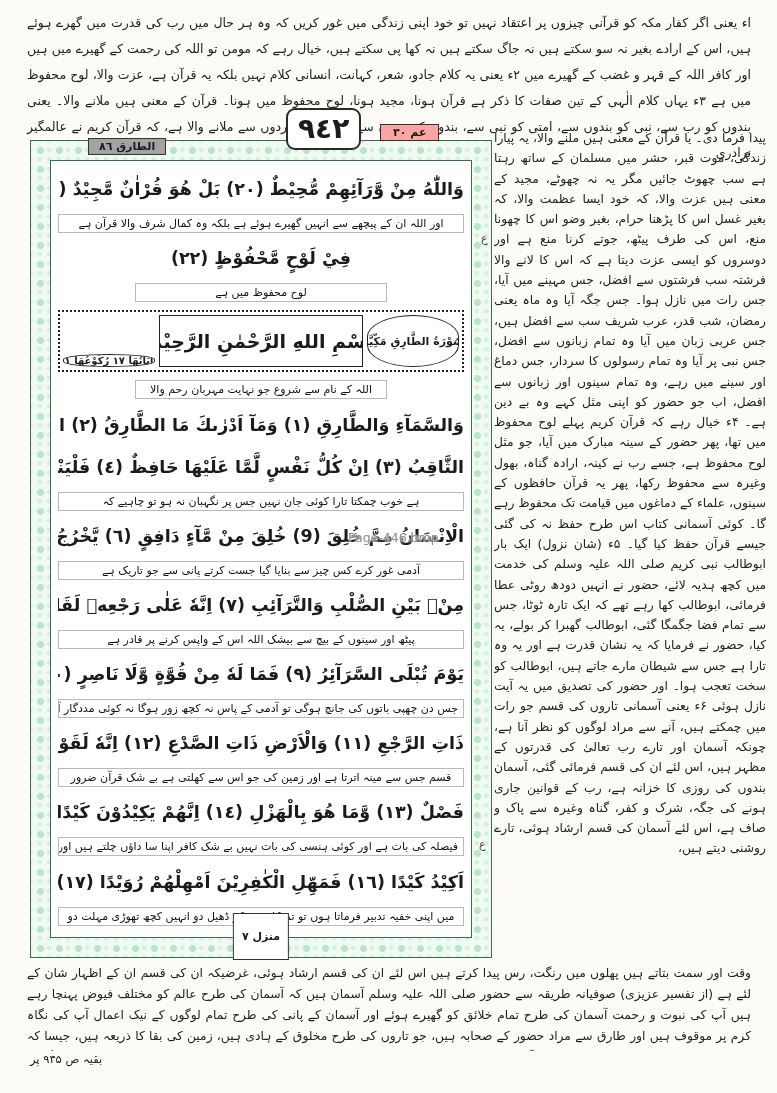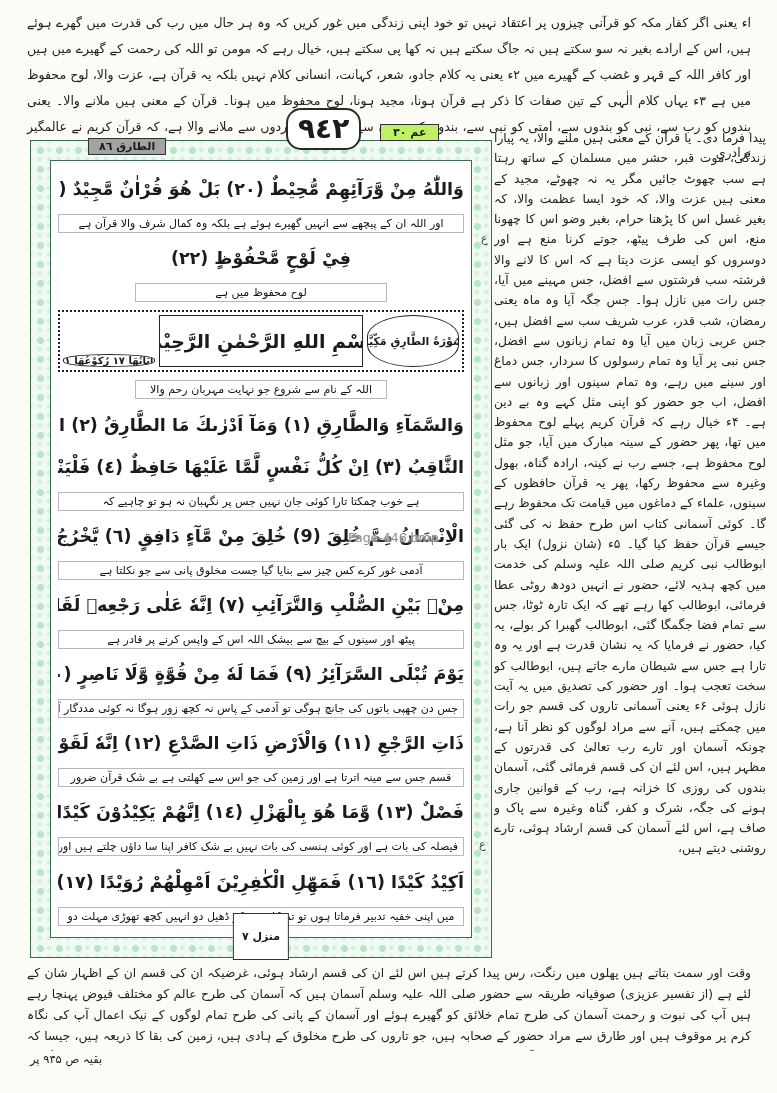--- a/index.html
+++ b/index.html
@@ -18,27 +18,27 @@
     direction:rtl; color:#222;
   }
   
   .surah-tab {
     position:absolute; top:138px; left:88px; z-index:5;
     background:#a3a3a3; border:1px solid #333; padding:1px 10px;
     font-size:11px; font-weight:bold;
   }
   .page-number {
     position:absolute; top:108px; left:286px; z-index:6;
-    background:#fff; border:2px solid #2a2a2a; border-radius:15px;
+    background:#fff; border:2px solid #2a2a2a; border-radius:9px;
     padding:0 10px; font-size:28px; font-weight:bold; line-height:38px;
     letter-spacing:2px;
   }
   .para-box {
     position:absolute; top:124px; left:380px; z-index:5;
-    background:#bef264; border:1px solid #333; padding:1px 12px;
+    background:#fca5a5; border:1px solid #333; padding:1px 12px;
     font-size:11px; font-weight:bold;
   }
   
   .quran-frame {
     position:absolute; top:140px; left:30px; width:462px; height:818px;
     border:1.5px solid #3c6b4e;
     background-color:#f0faf3;
     background-image:
       radial-gradient(circle, #b9e6c9 3.2px, rgba(0,0,0,0) 3.8px),
       radial-gradient(circle, #d4f0de 2px, rgba(0,0,0,0) 2.6px);
@@ -129,21 +129,21 @@
       <div class="cell surah-name">سُوْرَةُ الطَّارِقِ مَكِّيَّة</div>
       <div class="cell bismillah">بِسْمِ اللهِ الرَّحْمٰنِ الرَّحِيْمِ</div>
       <div class="cell ayah-count">اٰيَاتُهَا ۱۷ رُكُوْعُهَا ۱</div>
     </div>
 
     <div class="q-ur narrow">اللہ کے نام سے شروع جو نہایت مہربان رحم والا</div>
     <div class="q-ar">وَالسَّمَآءِ وَالطَّارِقِ (١) وَمَآ اَدْرٰىكَ مَا الطَّارِقُ (٢) النَّجْمُ</div>
     <div class="q-ar">الثَّاقِبُ (٣) اِنْ كُلُّ نَفْسٍ لَّمَّا عَلَيْهَا حَافِظٌ (٤) فَلْيَنْظُرِ</div>
     <div class="q-ur">ہے خوب چمکتا تارا کوئی جان نہیں جس پر نگہبان نہ ہو تو چاہیے کہ</div>
     <div class="q-ar">الْاِنْسَانُ مِمَّ خُلِقَ (9) خُلِقَ مِنْ مَّآءٍ دَافِقٍ (٦) يَّخْرُجُ</div>
-    <div class="q-ur">آدمی غور کرے کس چیز سے بنایا گیا جست مخلوق پانی سے جو نکلتا ہے</div>
+    <div class="q-ur">آدمی غور کرے کس چیز سے بنایا گیا جست کرتے پانی سے جو تاریک ہے</div>
     <div class="q-ar">مِنْۢ بَيْنِ الصُّلْبِ وَالتَّرَآئِبِ (٧) اِنَّهٗ عَلٰى رَجْعِهٖ لَقَادِرٌ (٨)</div>
     <div class="q-ur">پیٹھ اور سینوں کے بیچ سے بیشک اللہ اس کے واپس کرنے پر قادر ہے</div>
     <div class="q-ar">يَوْمَ تُبْلَى السَّرَآئِرُ (٩) فَمَا لَهٗ مِنْ قُوَّةٍ وَّلَا نَاصِرٍ (١٠) وَالسَّمَآءِ</div>
     <div class="q-ur">جس دن چھپی باتوں کی جانچ ہوگی تو آدمی کے پاس نہ کچھ زور ہوگا نہ کوئی مددگار آسمان کی</div>
     <div class="q-ar">ذَاتِ الرَّجْعِ (١١) وَالْاَرْضِ ذَاتِ الصَّدْعِ (١٢) اِنَّهٗ لَقَوْلٌ</div>
     <div class="q-ur">قسم جس سے مینہ اترتا ہے اور زمین کی جو اس سے کھلتی ہے بے شک قرآن ضرور</div>
     <div class="q-ar">فَصْلٌ (١٣) وَّمَا هُوَ بِالْهَزْلِ (١٤) اِنَّهُمْ يَكِيْدُوْنَ كَيْدًا (١٥) وَّ</div>
     <div class="q-ur">فیصلہ کی بات ہے اور کوئی ہنسی کی بات نہیں بے شک کافر اپنا سا داؤں چلتے ہیں اور</div>
     <div class="q-ar">اَكِيْدُ كَيْدًا (١٦) فَمَهِّلِ الْكٰفِرِيْنَ اَمْهِلْهُمْ رُوَيْدًا (١٧)</div>
     <div class="q-ur">میں اپنی خفیہ تدبیر فرماتا ہوں تو تم کافروں کو ڈھیل دو انہیں کچھ تھوڑی مہلت دو</div>

